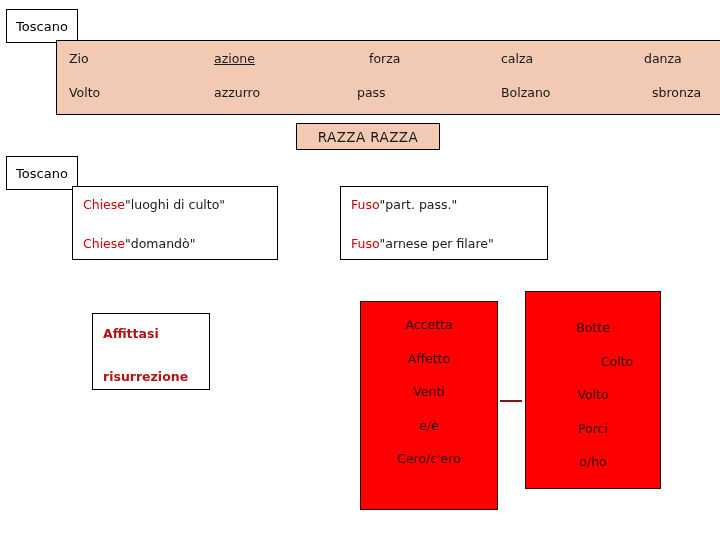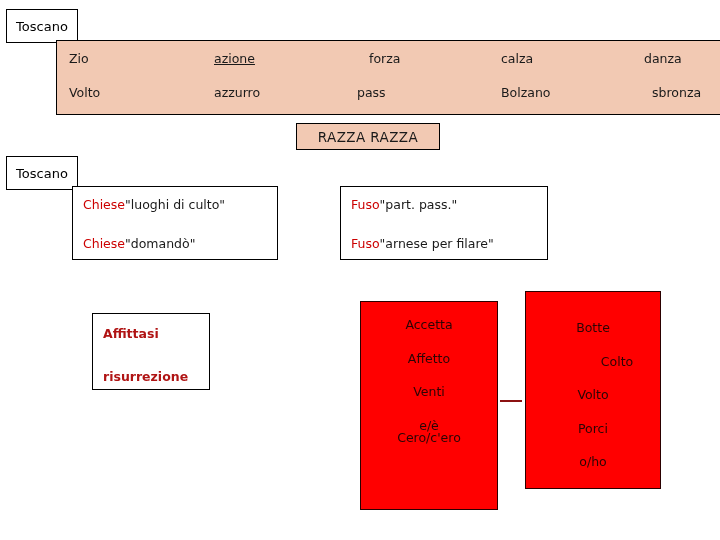--- a/index.html
+++ b/index.html
@@ -169,21 +169,21 @@
 
   <div class="abs redtext-box" style="left:92px; top:313px; width:118px; height:77px;">
     <div class="redtext-line">Affittasi</div>
     <div class="redtext-line">risurrezione</div>
   </div>
 
   <div class="abs red-box" style="left:360px; top:301px; width:138px; height:209px; padding-top:17px;">
     <div class="red-line" style="margin-bottom:21px;">Accetta</div>
     <div class="red-line" style="margin-bottom:21px;">Affetto</div>
     <div class="red-line" style="margin-bottom:21px;">Venti</div>
-    <div class="red-line" style="">e/è</div>
+    <div class="red-line" style="margin-bottom:21px;">e/è</div>
     <div class="red-line">Cero/c'ero</div>
   </div>
 
   <div class="abs connector" style="left:500px; top:400px; width:22px;"></div>
 
   <div class="abs red-box" style="left:525px; top:291px; width:136px; height:198px; padding-top:30px;">
     <div class="red-line" style="margin-bottom:21px;">Botte</div>
     <div class="red-line" style="margin-bottom:21px;padding-left:48px;">Colto</div>
     <div class="red-line" style="margin-bottom:21px;">Volto</div>
     <div class="red-line" style="margin-bottom:21px;">Porci</div>

